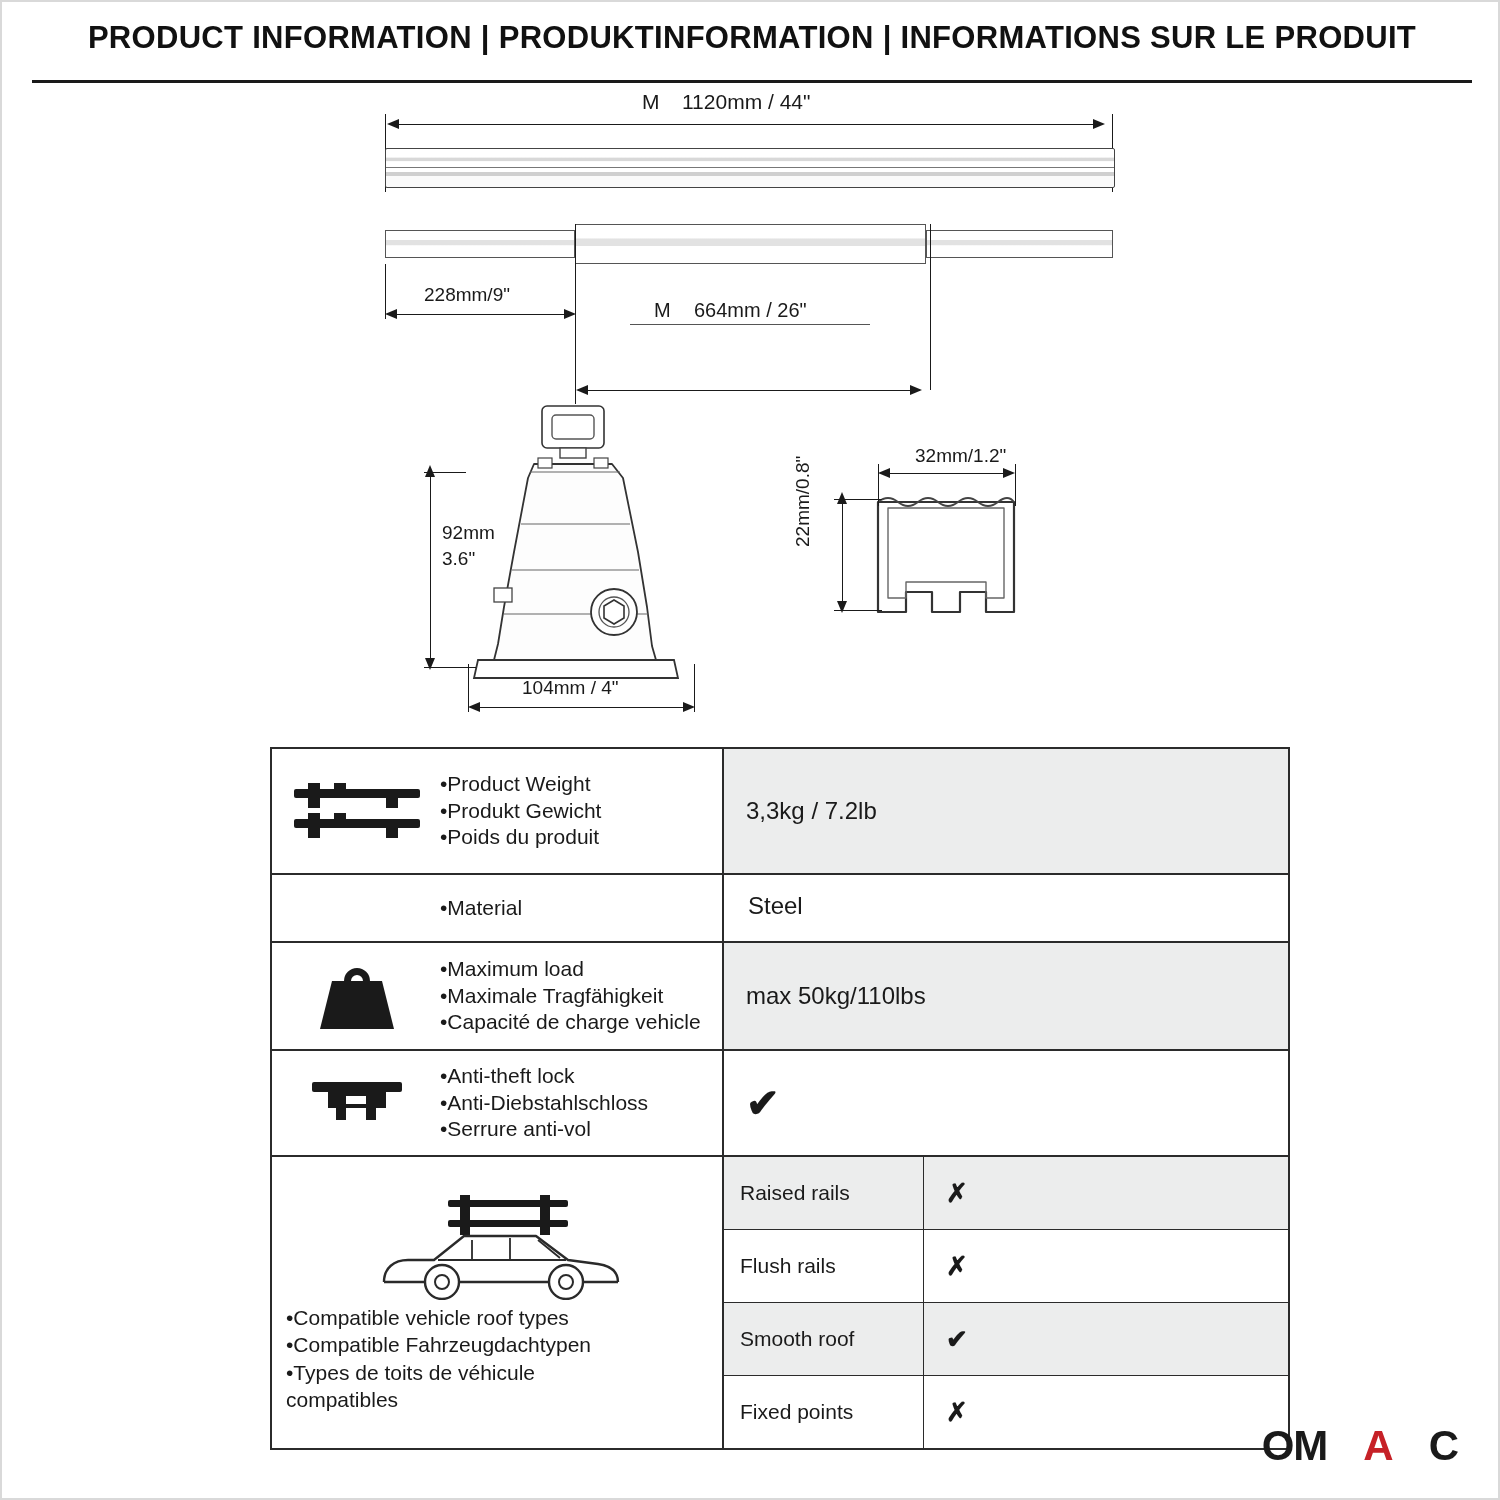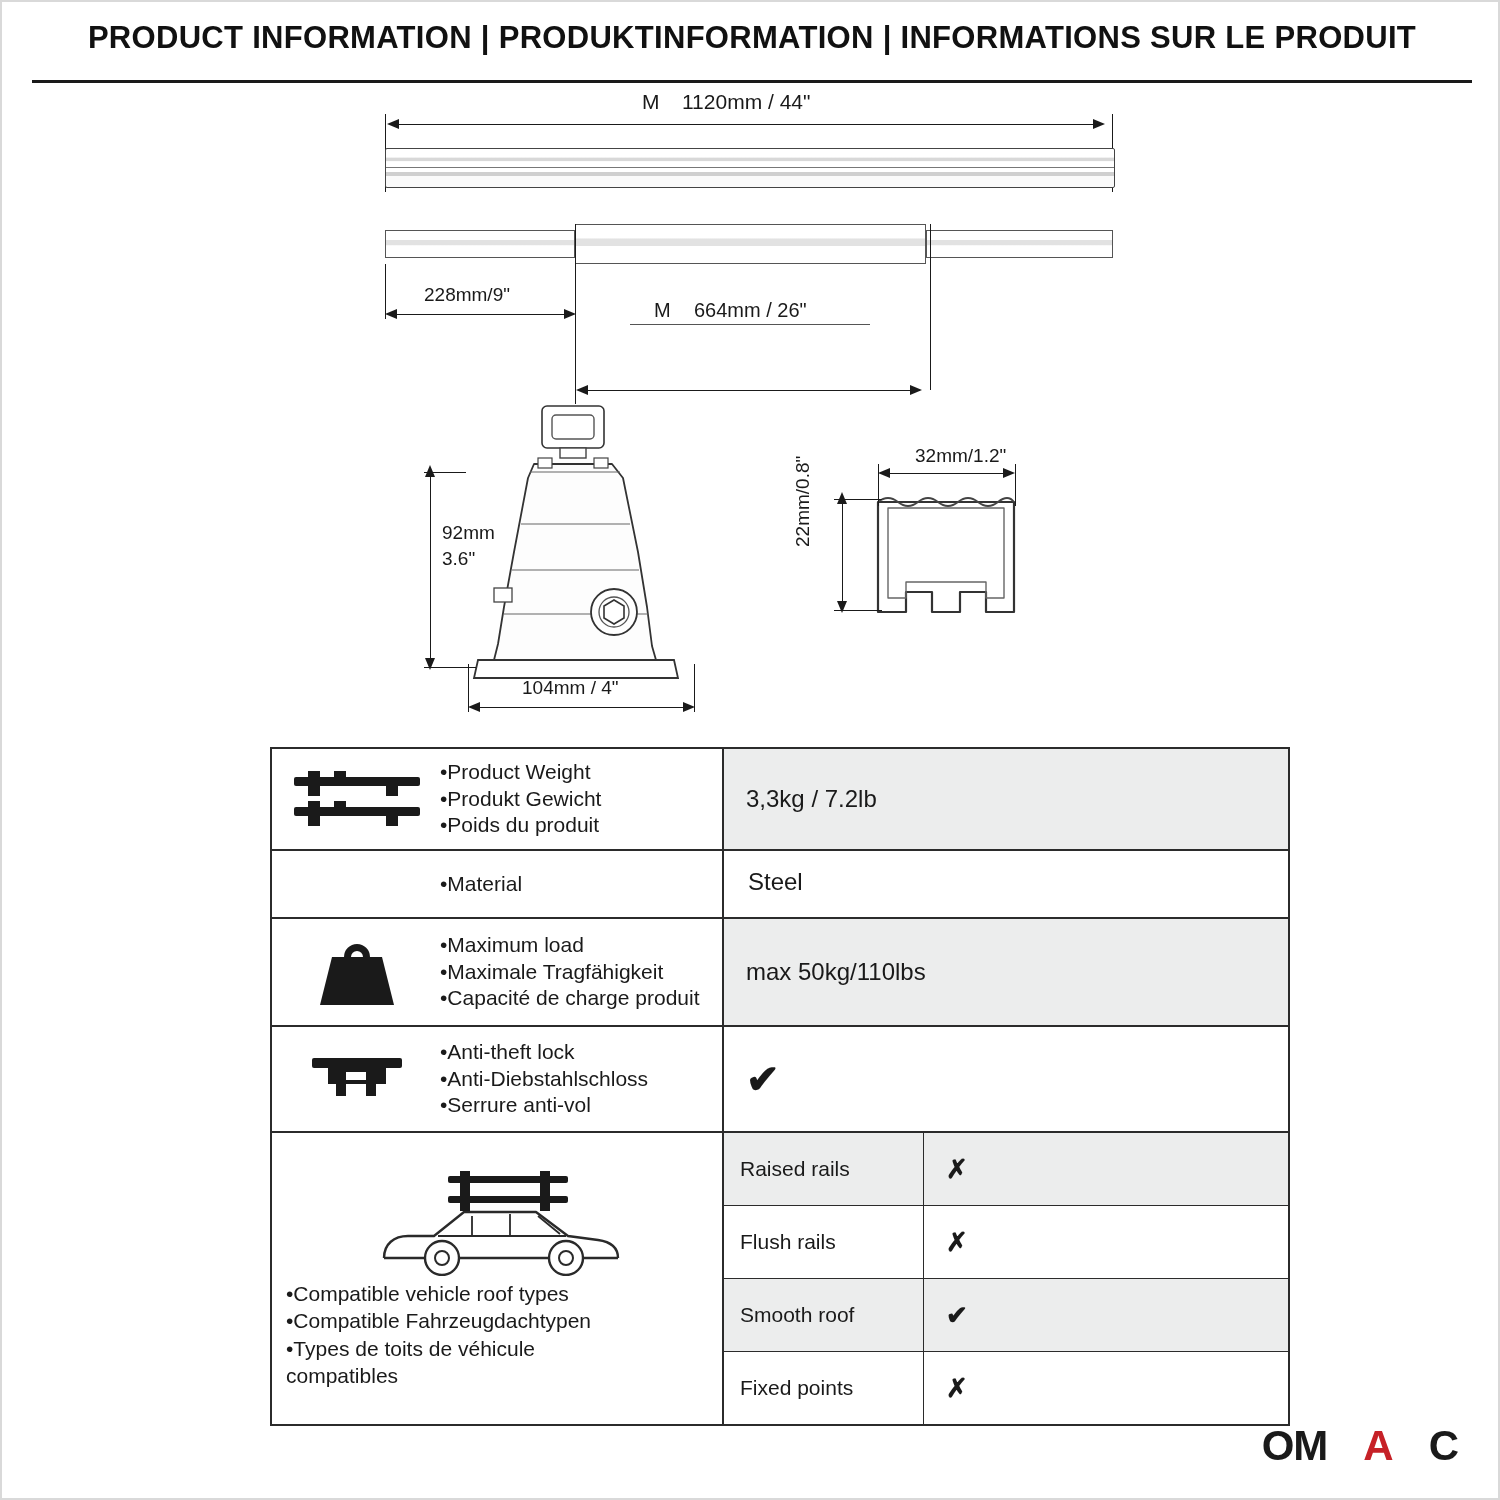--- a/index.html
+++ b/index.html
@@ -320,21 +320,21 @@
             <rect x="26" y="53" width="12" height="10" fill="#1a1a1a"></rect>
             <rect x="104" y="53" width="12" height="10" fill="#1a1a1a"></rect>
           </svg>
         </div>
         <div class="bullets">
           <div>•Product Weight</div>
           <div>•Produkt Gewicht</div>
           <div>•Poids du produit</div>
         </div>
       </div>
-      <div class="cell-right shade" style="height:100px;">3,3kg / 7.2lb</div>
+      <div class="cell-right shade" style="height:124px;">3,3kg / 7.2lb</div>
     </div>
 
     <div class="row">
       <div class="cell-left" style="height:66px;">
         <div class="icon-box"></div>
         <div class="bullets">
           <div>•Material</div>
         </div>
       </div>
       <div class="cell-right" style="height:62px;padding-left:24px;">Steel</div>
@@ -344,21 +344,21 @@
       <div class="cell-left">
         <div class="icon-box">
           <svg width="110" height="78" viewBox="0 0 110 78">
             <path d="M42 24 a13 13 0 1 1 26 0 h-7 a6 6 0 1 0 -12 0 z" fill="#1a1a1a"></path>
             <path d="M30 24 L80 24 L92 72 L18 72 Z" fill="#1a1a1a"></path>
           </svg>
         </div>
         <div class="bullets">
           <div>•Maximum load</div>
           <div>•Maximale Tragfähigkeit</div>
-          <div>•Capacité de charge produit</div>
+          <div>•Capacité de charge vehicle</div>
         </div>
       </div>
       <div class="cell-right shade" style="height:106px;">max 50kg/110lbs</div>
     </div>
 
     <div class="row">
       <div class="cell-left">
         <div class="icon-box">
           <svg width="110" height="70" viewBox="0 0 110 70">
             <rect x="10" y="14" width="90" height="10" rx="2" fill="#1a1a1a"></rect>

